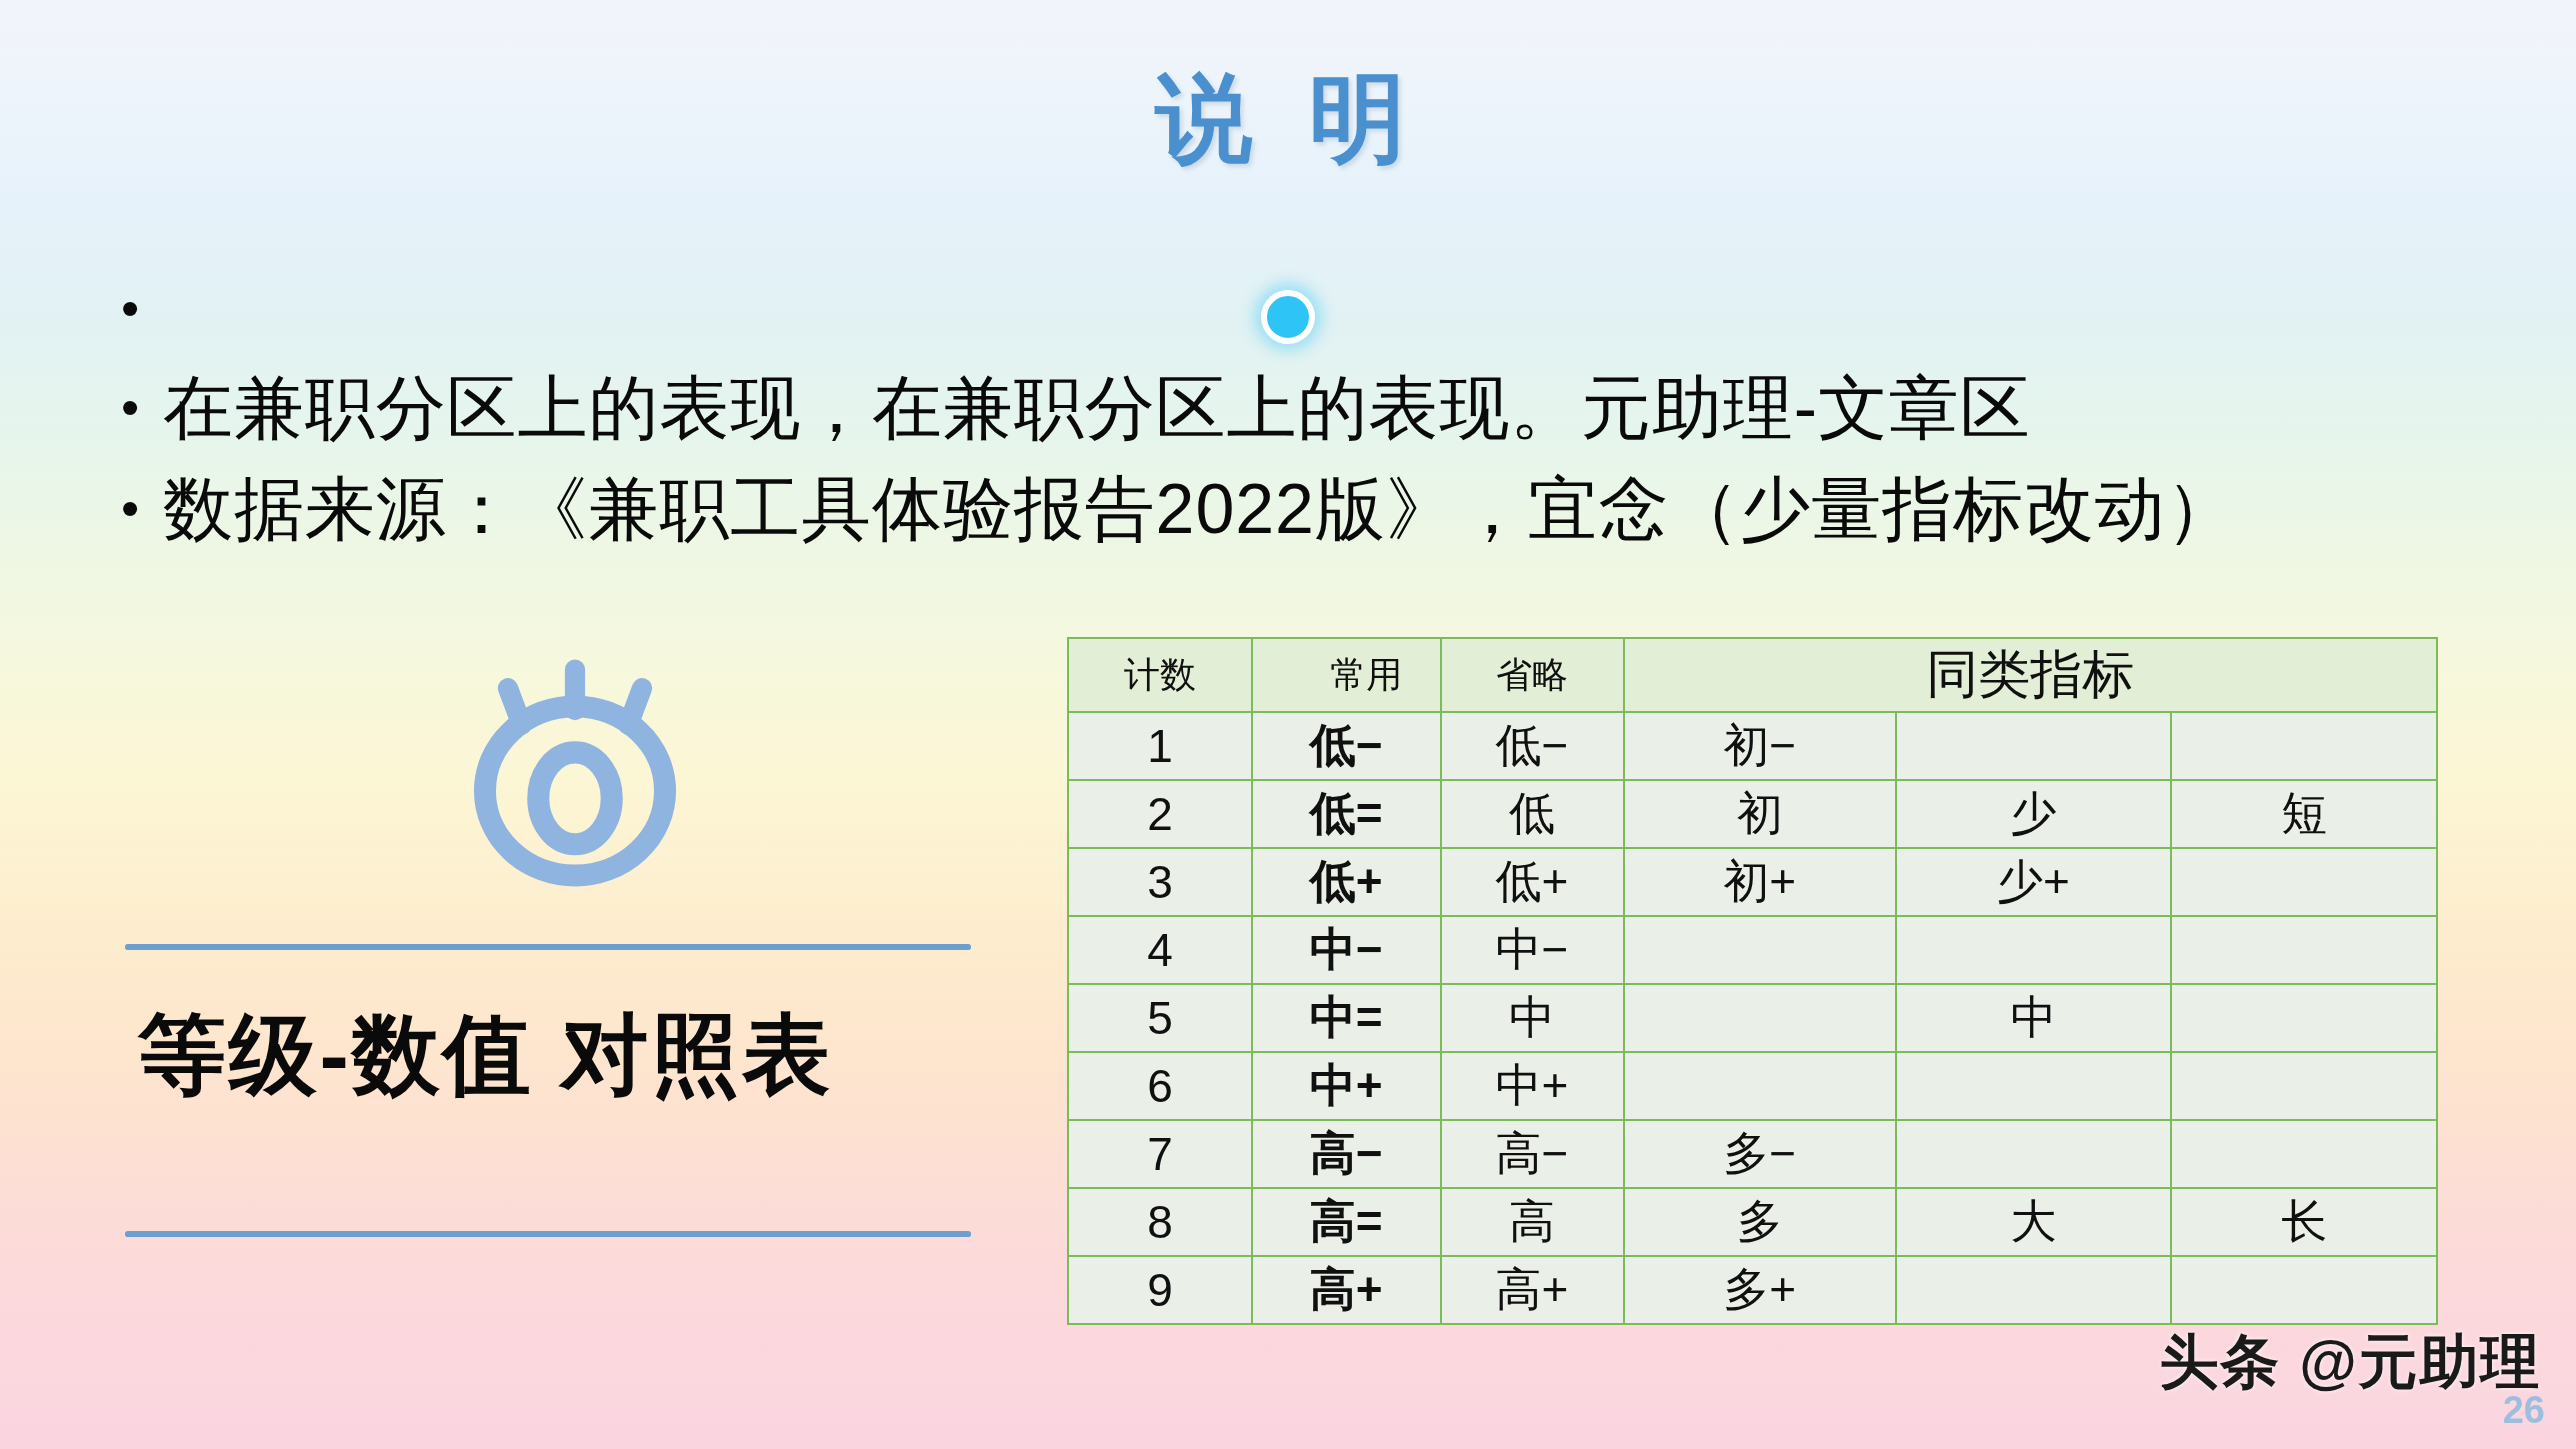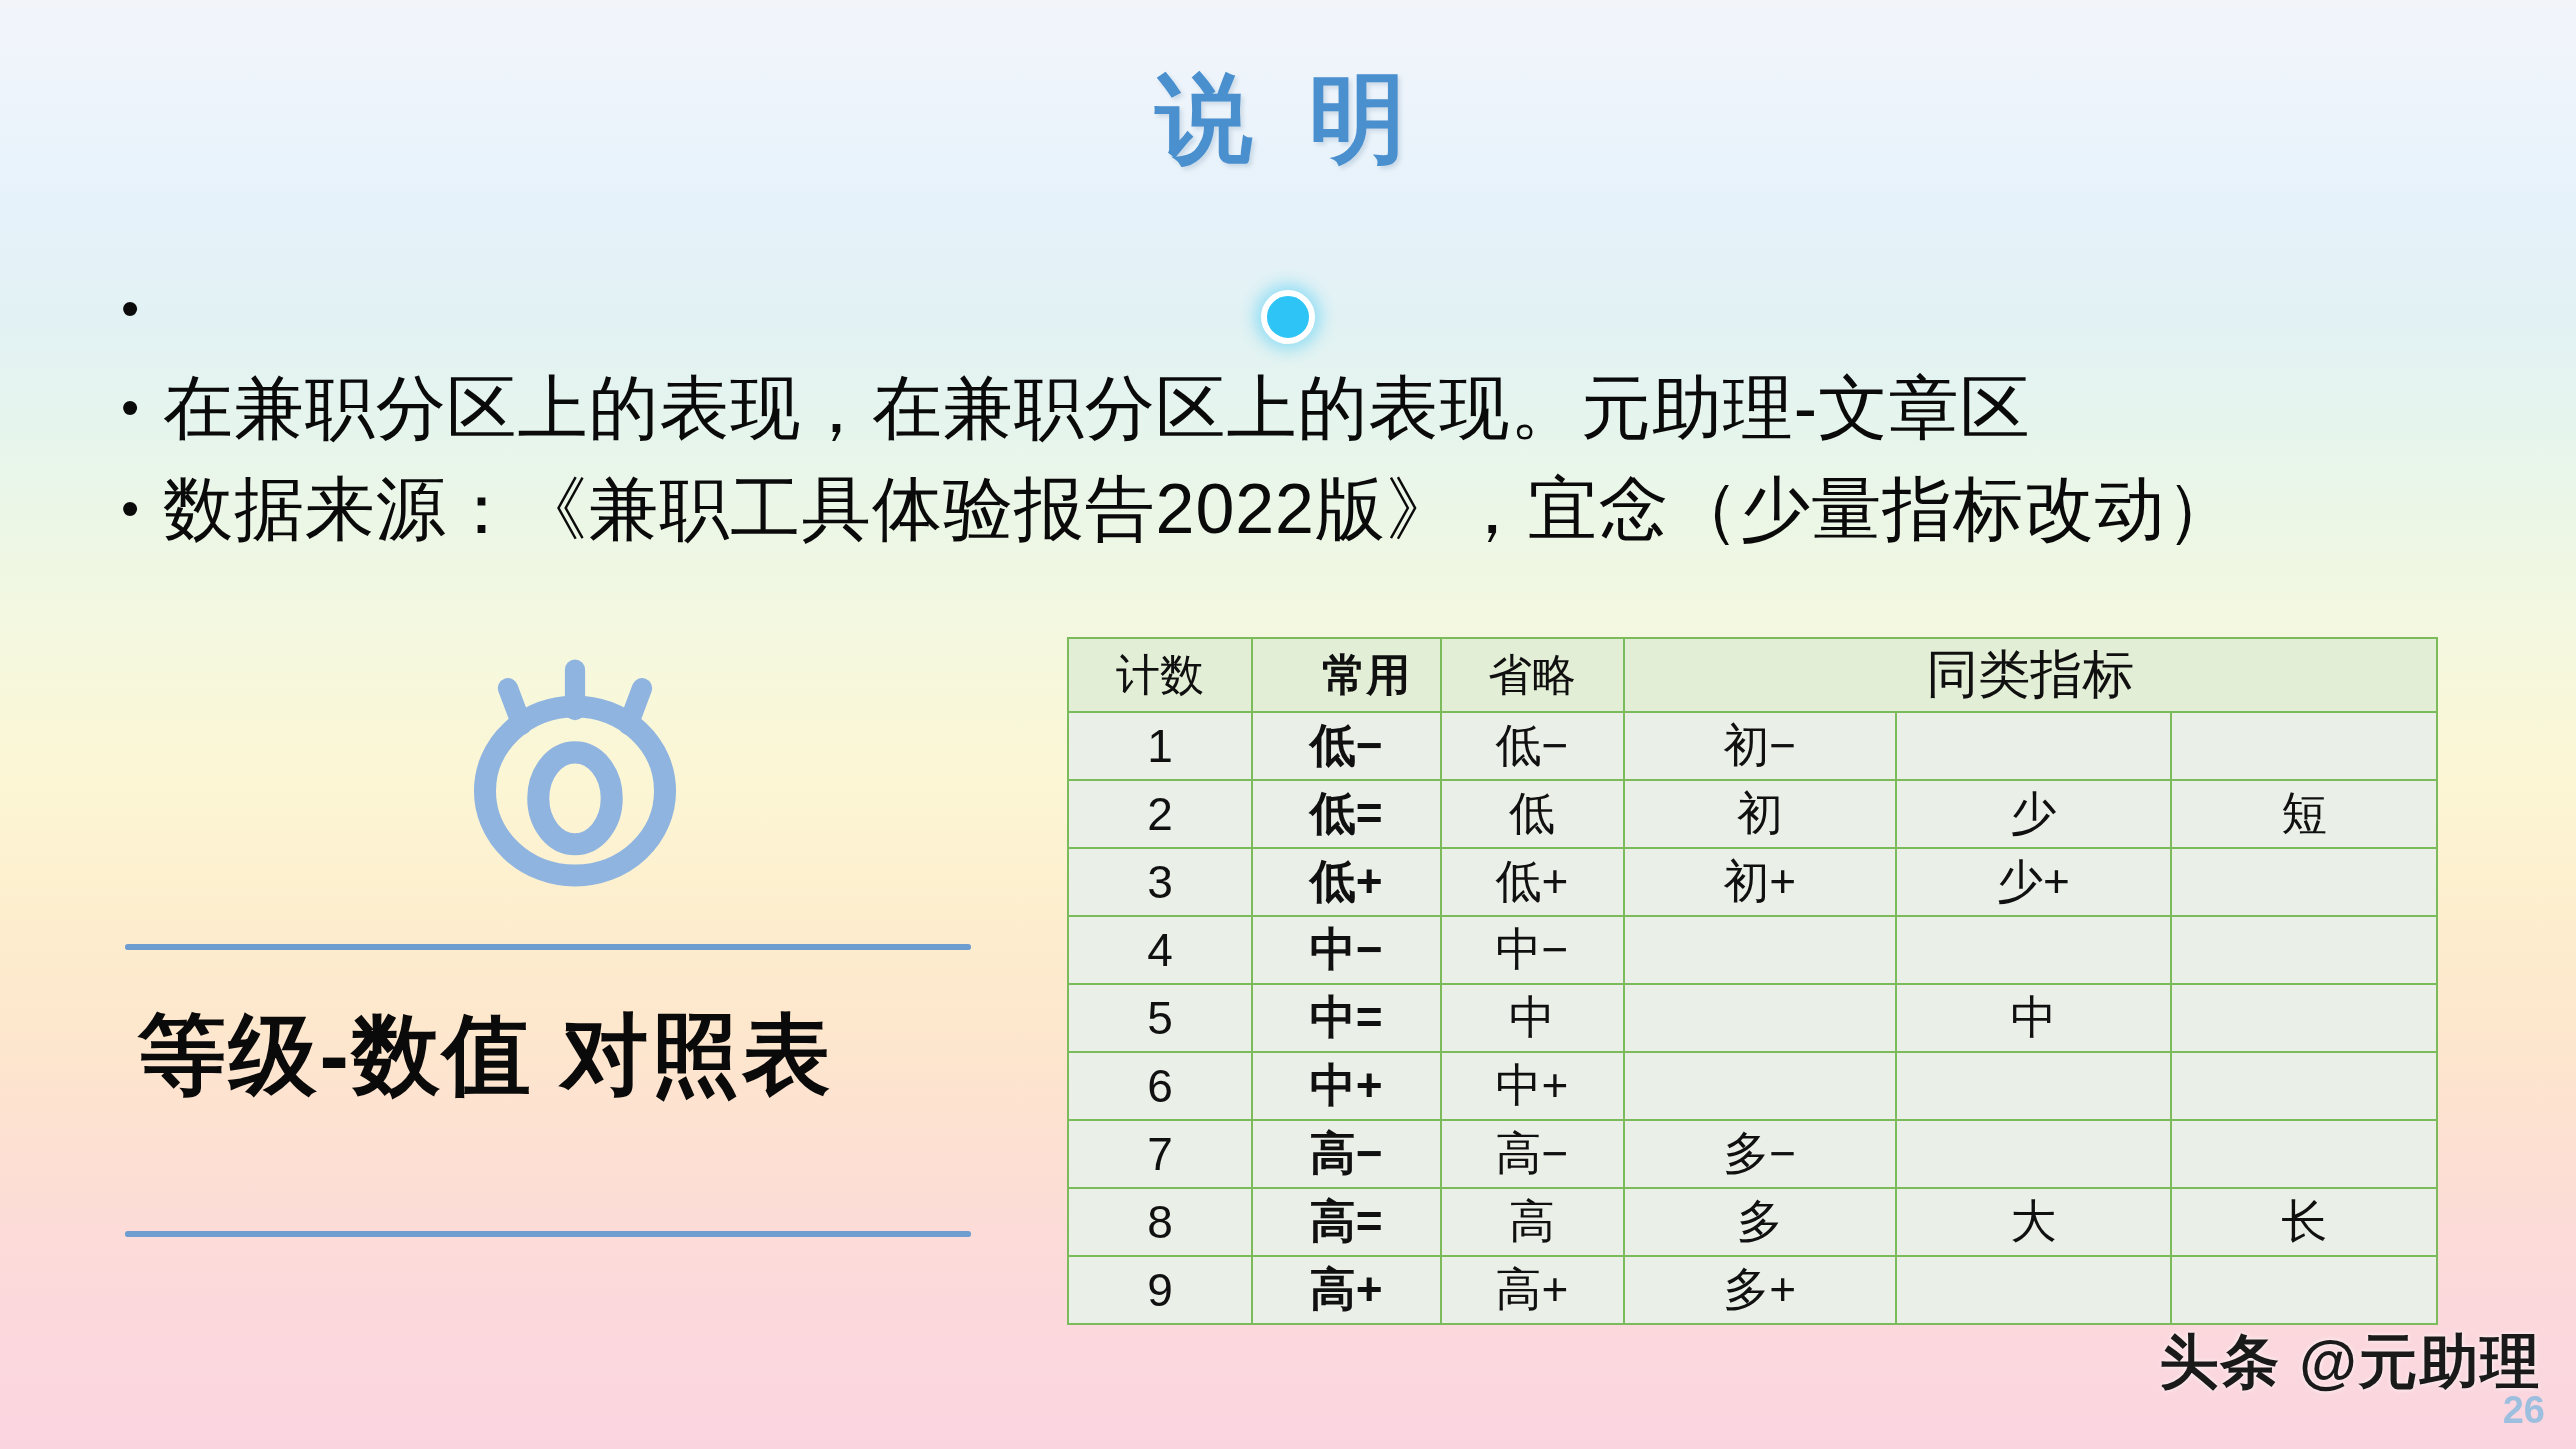--- a/index.html
+++ b/index.html
@@ -165,24 +165,24 @@
     height: 66px;
     font-size: 46px;
     color: #101010;
     padding: 0;
     background: #eaefe8;
   }
   #grade-table thead th {
     background: #e2eed5;
     font-weight: normal;
     height: 72px;
-    font-size: 44px;
+    font-size: 36px;
   }
   #grade-table thead th.th-common {
-    font-weight: bold;
+    font-weight: normal;
     padding-left: 40px;
   }
   #grade-table thead th.th-alt {
     font-size: 52px;
   }
   #grade-table td.cell-common {
     font-weight: bold;
   }
 
   

